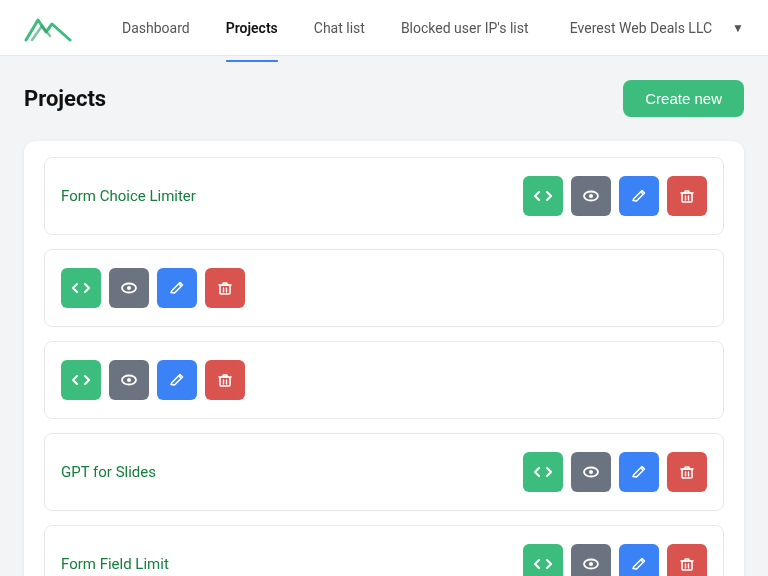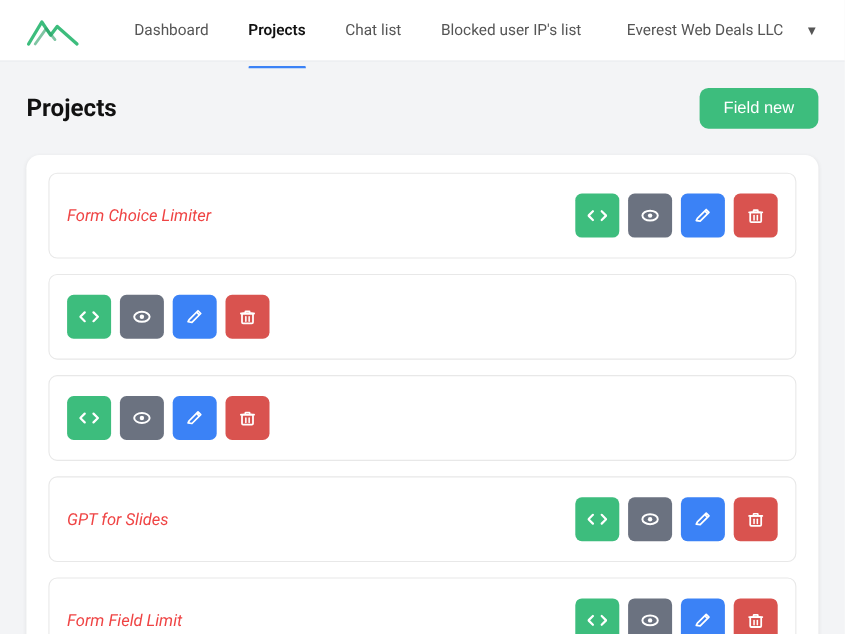--- a/index.html
+++ b/index.html
@@ -111,22 +111,21 @@
       justify-content: space-between;
       padding: 18px 16px;
       border: 1px solid #e8e8e8;
       border-radius: 8px;
       margin-bottom: 14px;
       background: #fff;
     }
     .project-row:last-child { margin-bottom: 0; }
     .project-name {
       font-size: 15px;
-      color: #ef4444;
-      font-style: italic;
+      color: #15803d;
     }
     .row-actions {
       display: flex;
       gap: 8px;
       align-items: center;
     }
     .action-btn {
       width: 40px;
       height: 40px;
       border: none;
@@ -162,21 +161,21 @@
   </nav>
   <div class="header-right">
     <span>Everest Web Deals LLC</span>
     <span style="font-size:12px;">▼</span>
   </div>
 </header>
 
 <main class="page-content">
   <div class="page-header">
     <h1 class="page-title">Projects</h1>
-    <button class="btn-create">Field new</button>
+    <button class="btn-create">Create new</button>
   </div>
 
   <div class="card">
 
     <div class="project-row">
       <span class="project-name">Form Choice Limiter</span>
       <div class="row-actions">
         <button class="action-btn btn-code" title="Code">
           <svg width="18" height="18" viewBox="0 0 18 18" fill="none">
               <polyline points="5,5 1,9 5,13" stroke="white" stroke-width="2" stroke-linecap="round" stroke-linejoin="round"></polyline>

